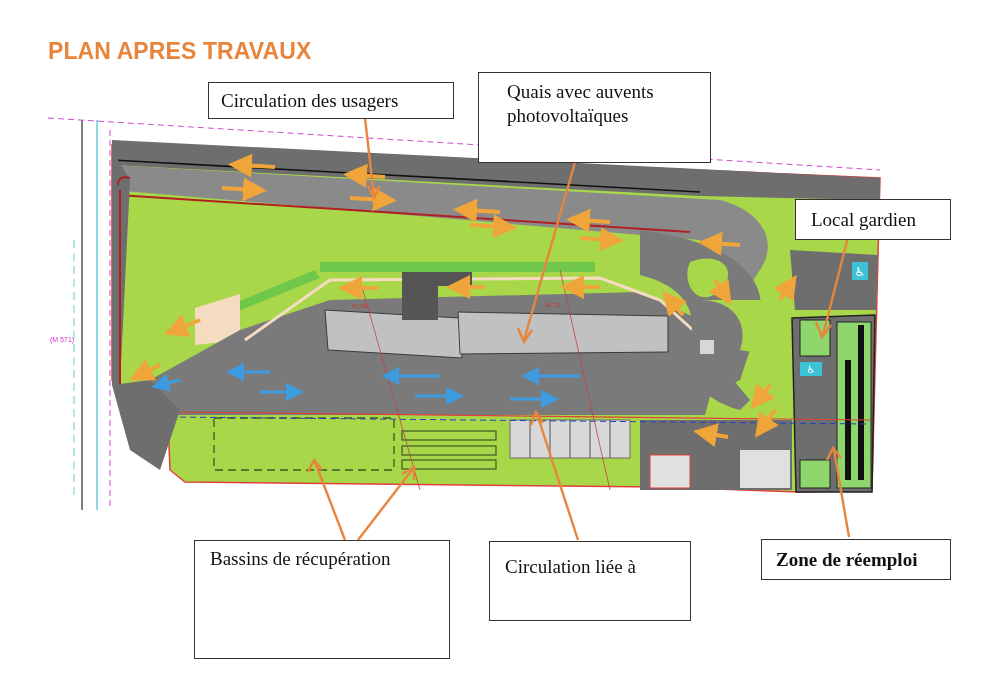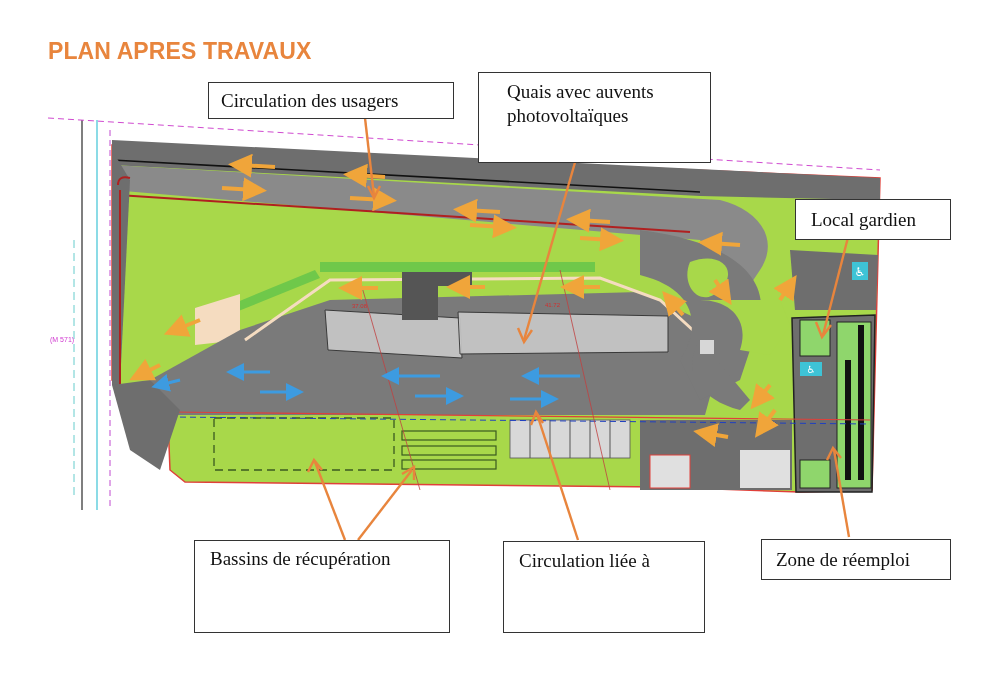--- a/index.html
+++ b/index.html
@@ -165,23 +165,23 @@
 
 <div class="callout" style="left:478px;top:72px;width:233px;height:91px;padding:7px 0 0 28px;">
   <span>Quais avec auvents</span>
   <span>photovoltaïques</span>
 </div>
 
 <div class="callout" style="left:795px;top:171px;width:156px;height:41px;padding:8px 0 7px 15px;margin-top:28px;">
   <span>Local gardien</span>
 </div>
 
-<div class="callout" style="left:194px;top:540px;width:256px;height:93px;padding:6px 0 0 15px;">
+<div class="callout" style="left:194px;top:540px;width:256px;height:119px;padding:6px 0 0 15px;">
   <span>Bassins de récupération</span>
 </div>
 
-<div class="callout" style="left:503px;top:541px;width:202px;height:92px;padding:7px 0 0 15px;">
+<div class="callout" style="left:489px;top:541px;width:202px;height:80px;padding:13px 0 0 15px;">
   <span>Circulation liée à</span>
 </div>
 
-<div class="callout" style="left:761px;top:539px;width:190px;height:41px;padding:8px 0 0 14px;">
+<div class="callout" style="left:761px;top:539px;width:190px;height:41px;padding:8px 0 0 14px;font-weight:bold;">
   <span>Zone de réemploi</span>
 </div>
 
 </body></html>

